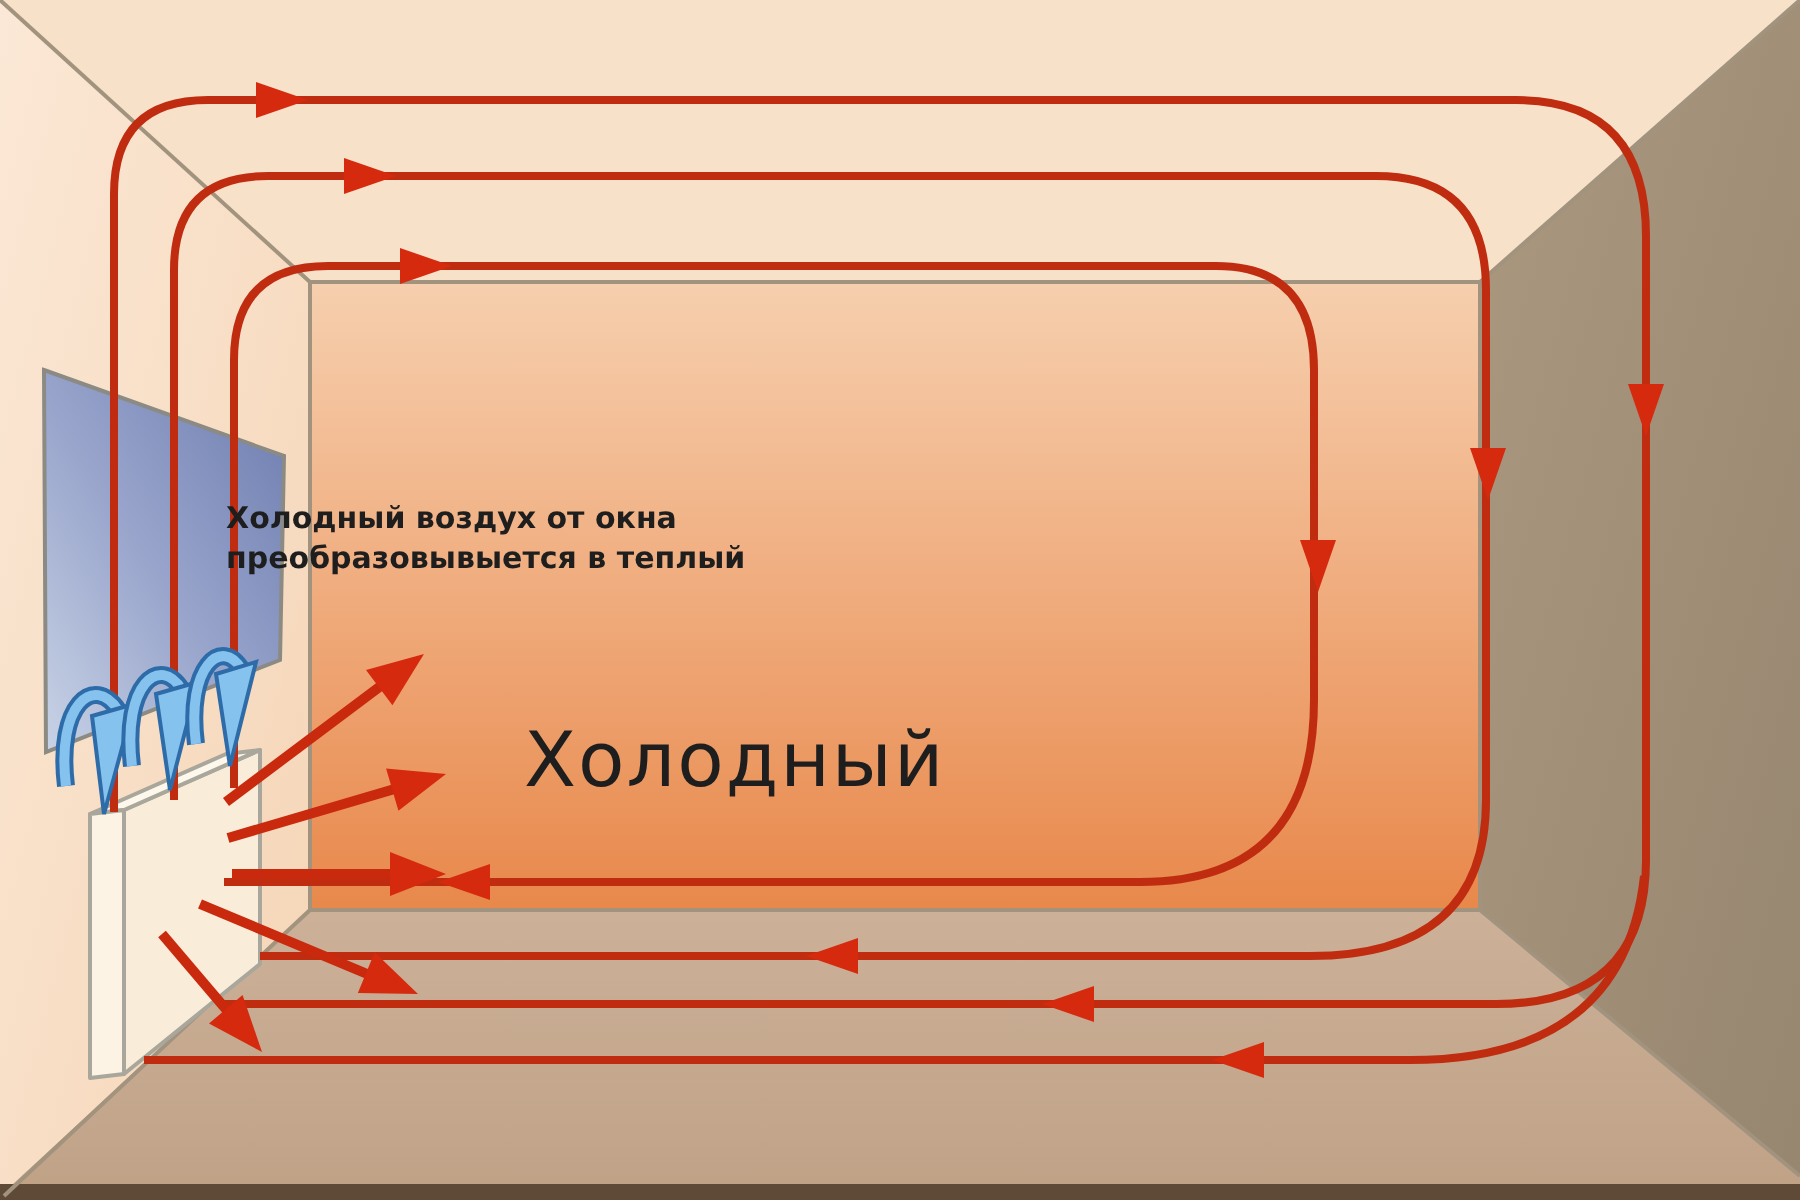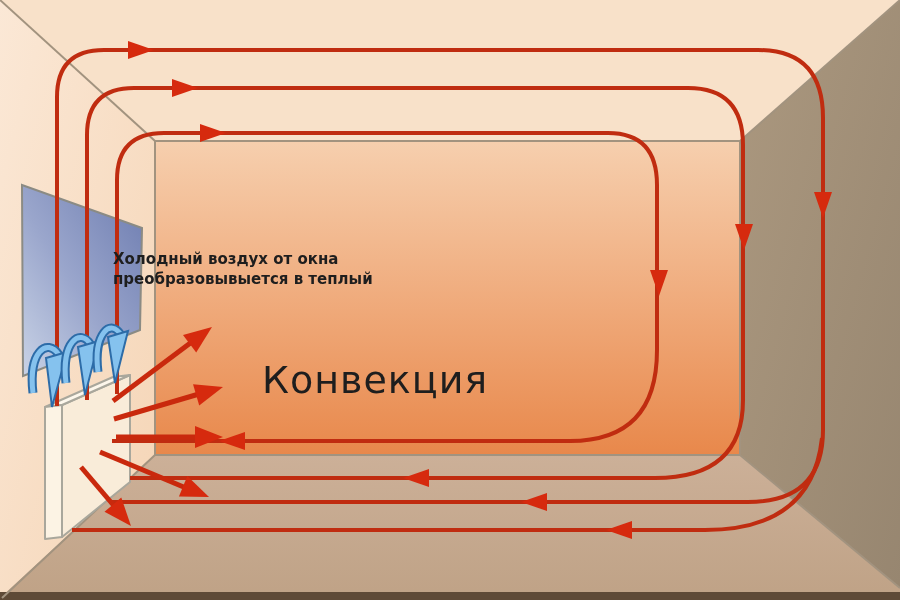--- a/index.html
+++ b/index.html
@@ -134,17 +134,17 @@
       <polygon points="78,347 99,341 85,395" fill="#85c2ee" stroke="#2d6ca8" stroke-width="2"></polygon>
     </g>
     <g>
       <path d="M 98,372 C 93,333 111,318 121,335" fill="none" stroke="#2d6ca8" stroke-width="9"></path>
       <path d="M 98,372 C 93,333 111,318 121,335" fill="none" stroke="#85c2ee" stroke-width="5"></path>
       <polygon points="108,337 128,331 115,383" fill="#85c2ee" stroke="#2d6ca8" stroke-width="2"></polygon>
     </g>
   </g>
 </svg>
 
-  <div class="lbl lbl-radiation">Конвекция</div>
+  <div class="lbl lbl-radiation">Холодный</div>
   <div class="lbl lbl-note">Холодный воздух от окна
 преобразовывыется в теплый</div>
 
 </div>
 
 </body></html>

